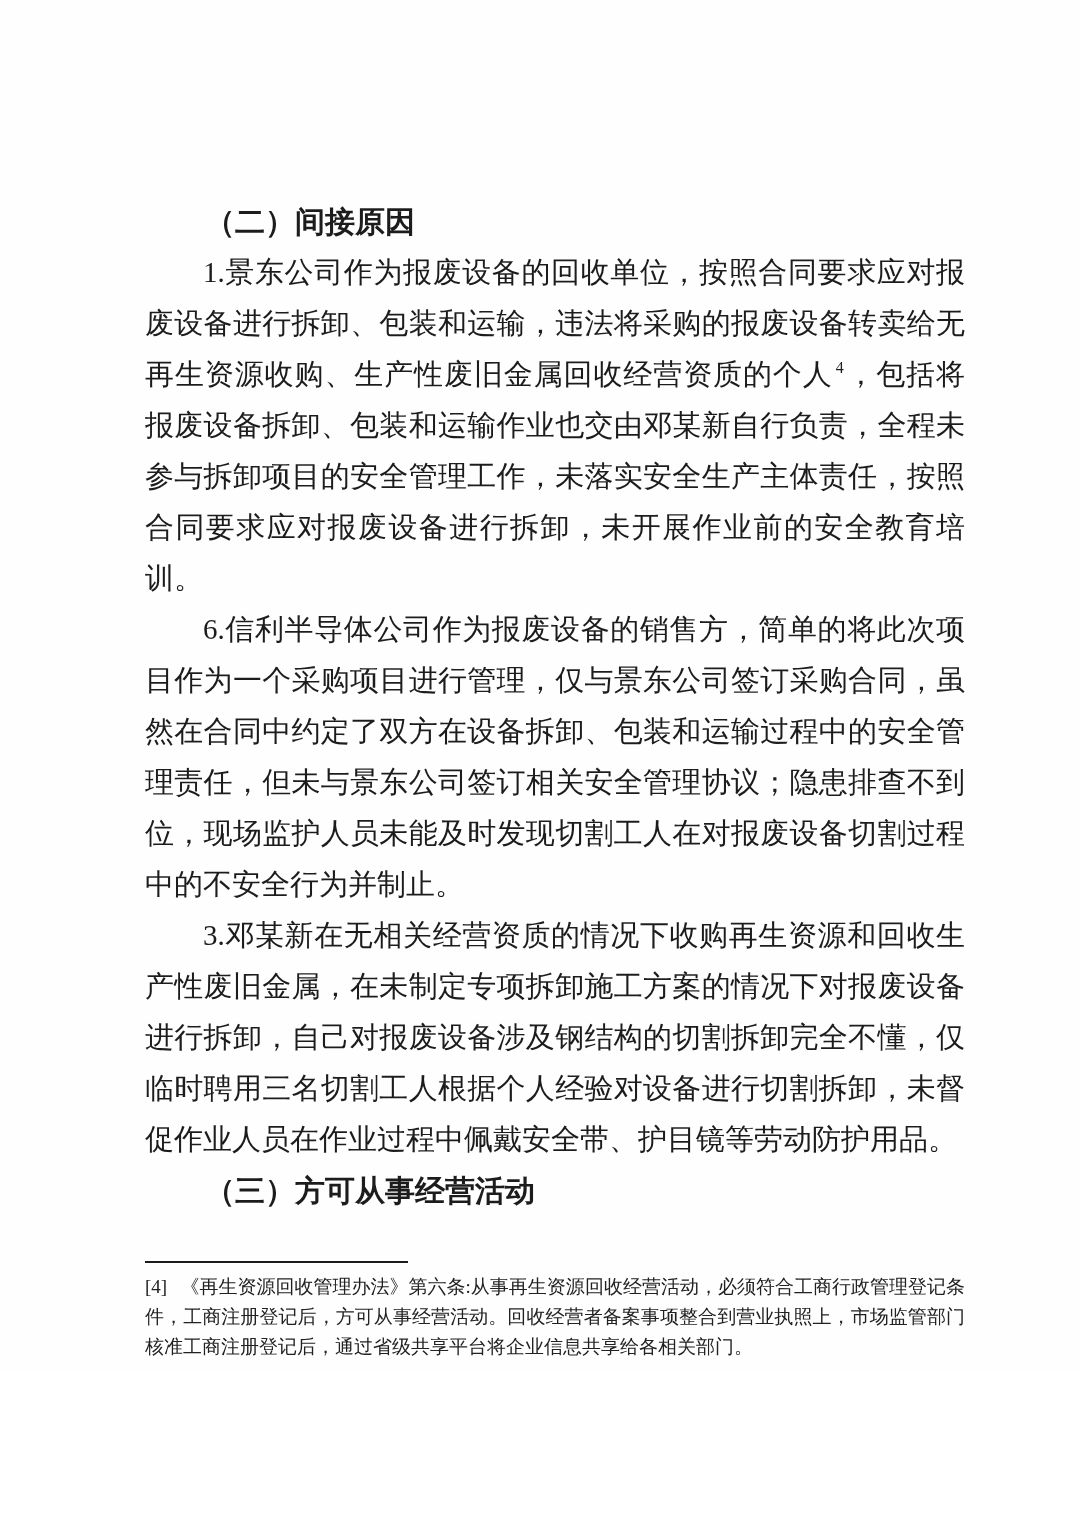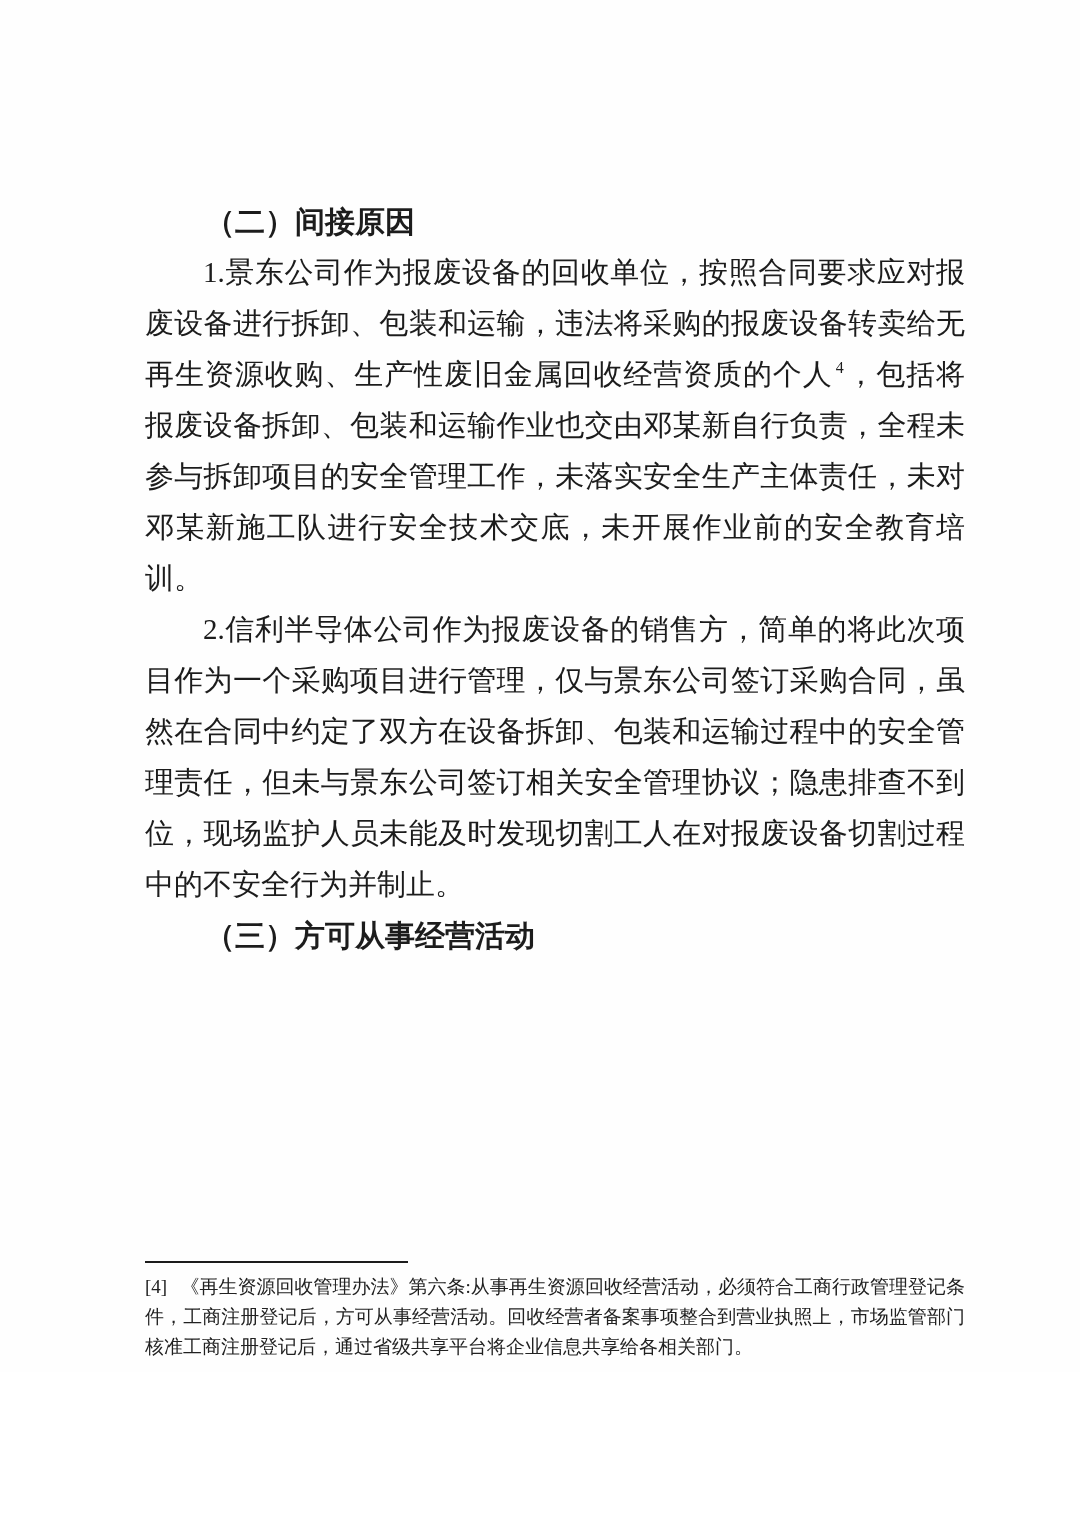--- a/index.html
+++ b/index.html
@@ -74,24 +74,25 @@
 </style>
 </head>
 <body>
 
 <div class="page">
 
   <div class="content">
 
     <h2 class="sec-heading">（二）间接原因</h2>
 
-    <p class="body-para"><span>1.景东公司作为报废设备的回收单位，按照合同要求应对报废设备进行拆卸、包装和运输，违法将采购的报废设备转卖给无再生资源收购、生产性废旧金属回收经营资质的个人</span><sup class="fn-ref">4</sup><span>，包括将报废设备拆卸、包装和运输作业也交由邓某新自行负责，全程未参与拆卸项目的安全管理工作，未落实安全生产主体责任，未对邓某新施工队进行安全技术交底，未开展作业前的安全教育培训。</span></p>
+    <p class="body-para"><span>1.景东公司作为报废设备的回收单位，按照合同要求应对报废设备进行拆卸、包装和运输，违法将采购的报废设备转卖给无再生资源收购、生产性废旧金属回收经营资质的个人</span><sup class="fn-ref">4</sup><span>，包括将报废设备拆卸、包装和运输作业也交由邓某新自行负责，全程未参与拆卸项目的安全管理工作，未落实安全生产主体责任，按照合同要求应对报废设备进行拆卸，未开展作业前的安全教育培训。</span></p>
 
-    <p class="body-para">2.信利半导体公司作为报废设备的销售方，简单的将此次项目作为一个采购项目进行管理，仅与景东公司签订采购合同，虽然在合同中约定了双方在设备拆卸、包装和运输过程中的安全管理责任，但未与景东公司签订相关安全管理协议；隐患排查不到位，现场监护人员未能及时发现切割工人在对报废设备切割过程中的不安全行为并制止。</p>
+    <p class="body-para">6.信利半导体公司作为报废设备的销售方，简单的将此次项目作为一个采购项目进行管理，仅与景东公司签订采购合同，虽然在合同中约定了双方在设备拆卸、包装和运输过程中的安全管理责任，但未与景东公司签订相关安全管理协议；隐患排查不到位，现场监护人员未能及时发现切割工人在对报废设备切割过程中的不安全行为并制止。</p>
 
+    <p class="body-para">3.邓某新在无相关经营资质的情况下收购再生资源和回收生产性废旧金属，在未制定专项拆卸施工方案的情况下对报废设备进行拆卸，自己对报废设备涉及钢结构的切割拆卸完全不懂，仅临时聘用三名切割工人根据个人经验对设备进行切割拆卸，未督促作业人员在作业过程中佩戴安全带、护目镜等劳动防护用品。</p>
 
     <h2 class="sec-heading">（三）方可从事经营活动</h2>
 
 
   </div>
 
   <div class="footnote-block">
     <div class="fn-divider"></div>
     <p class="fn-text"><span class="fn-marker">[4]</span><span>《再生资源回收管理办法》第六条:从事再生资源回收经营活动，必须符合工商行政管理登记条件，工商注册登记后，方可从事经营活动。回收经营者备案事项整合到营业执照上，市场监管部门核准工商注册登记后，通过省级共享平台将企业信息共享给各相关部门。</span></p>
   </div>

